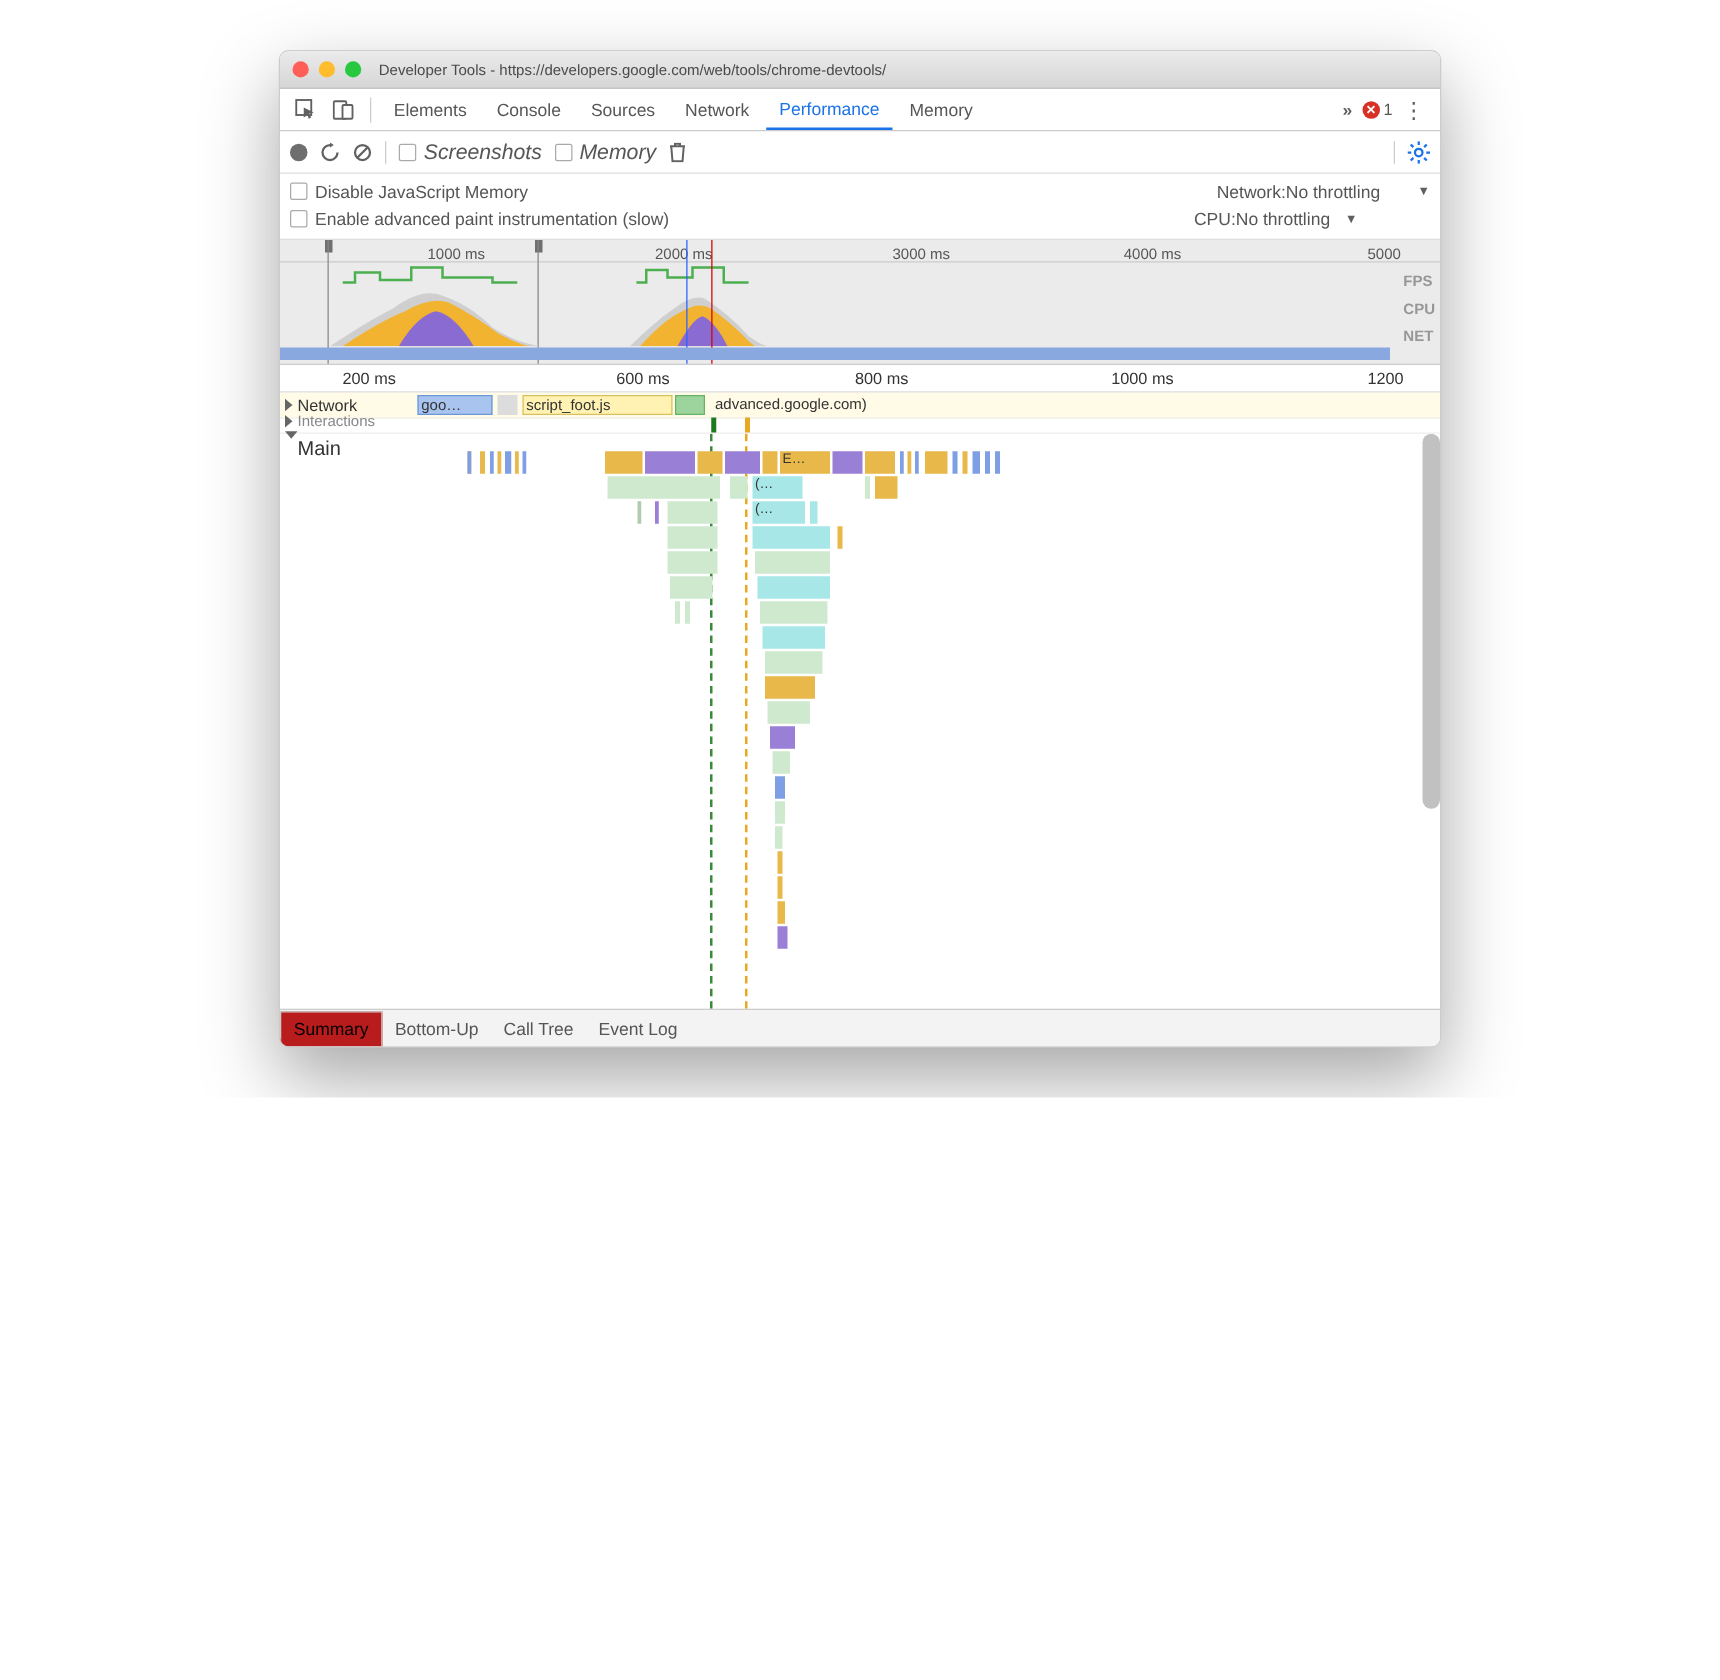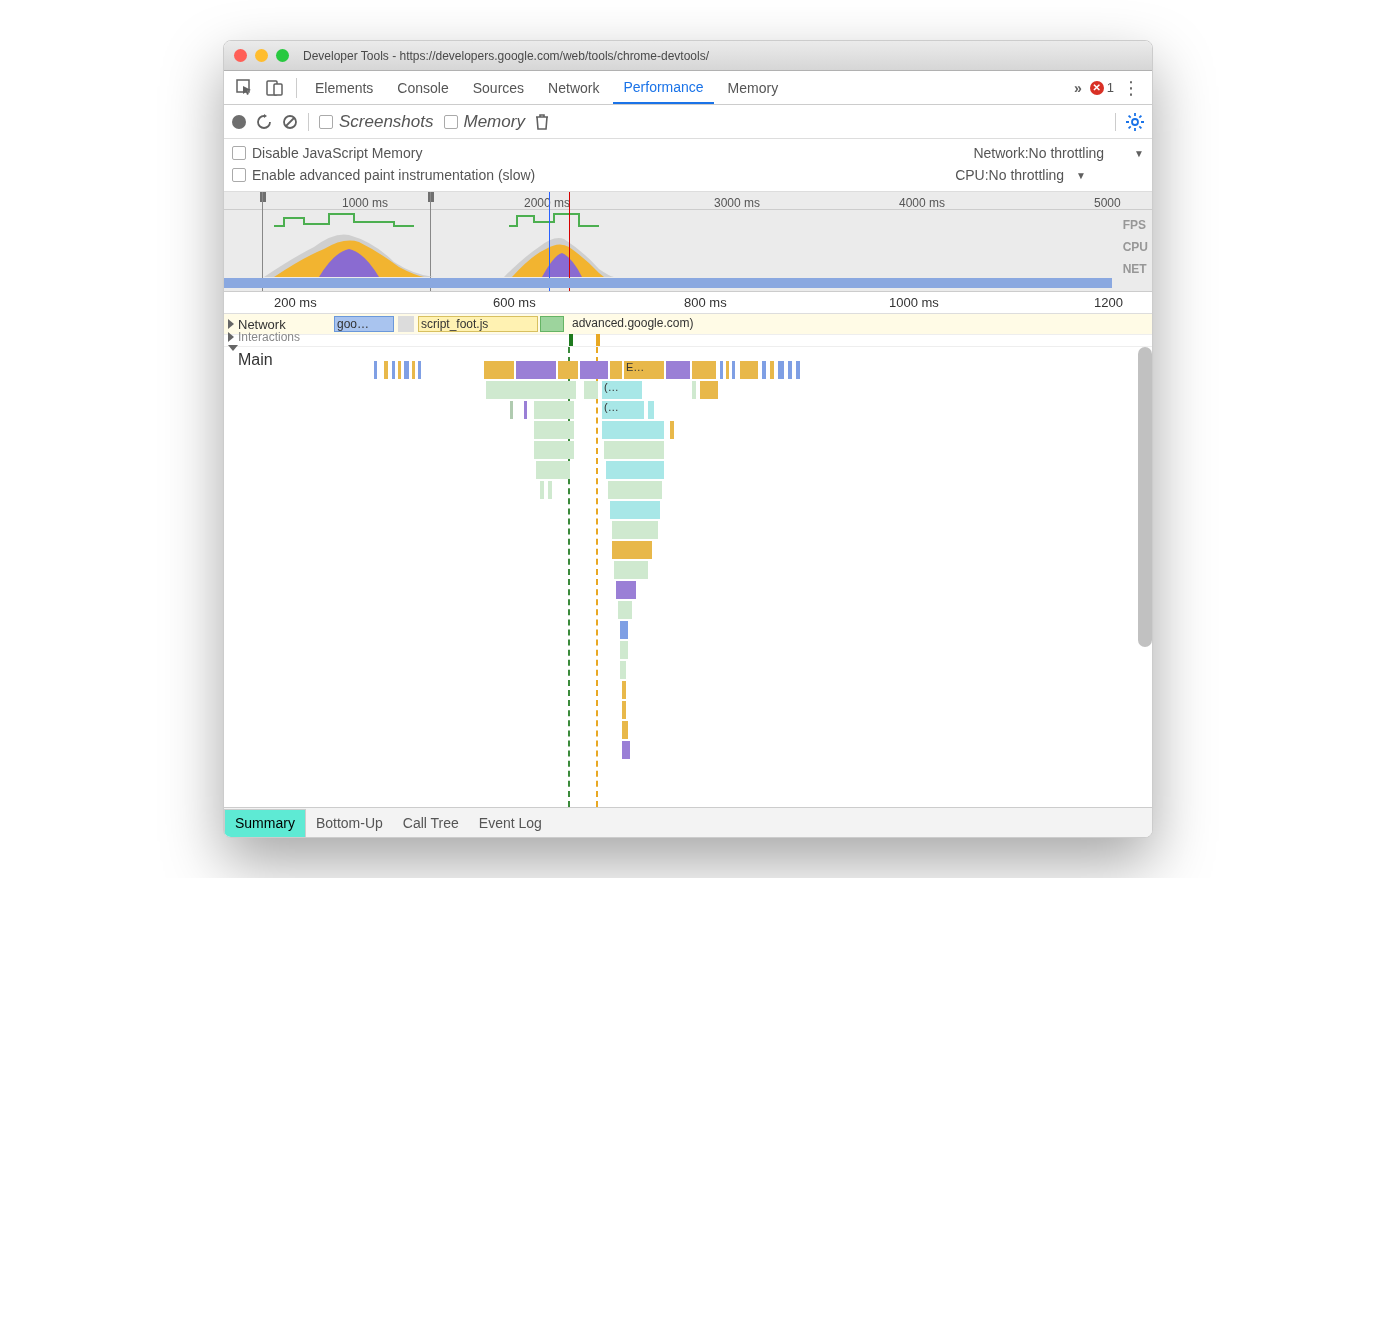--- a/index.html
+++ b/index.html
@@ -101,21 +101,21 @@
   .thin { position:absolute; width:2px; }
   .sb { position:absolute; right:0; top:0; width:14px; height:300px; background:#c1c1c1; border-radius:7px;}
 
   .dashed { position:absolute; top:0; bottom:0; width:0; border-left:2px dashed; }
 
   .bottom-tabs {
     display:flex; border-top:1px solid #ccc; height:30px; align-items:center;
     font-size:14px; background:#f3f3f3;
   }
   .btab { padding: 0 10px; height:100%; display:flex;align-items:center; color:#555;}
-  .btab.active { background:#5eead4; border:1px solid #ccc; border-bottom:1px solid #fff; margin-bottom:-1px; color:#000;}
+  .btab.active { background:#b91c1c; border:1px solid #ccc; border-bottom:1px solid #fff; margin-bottom:-1px; color:#000;}
 
   svg { display:block; }
 </style>
 </head>
 <body>
 
 <div class="window">
 
   <div class="titlebar">
     <div class="traffic">

